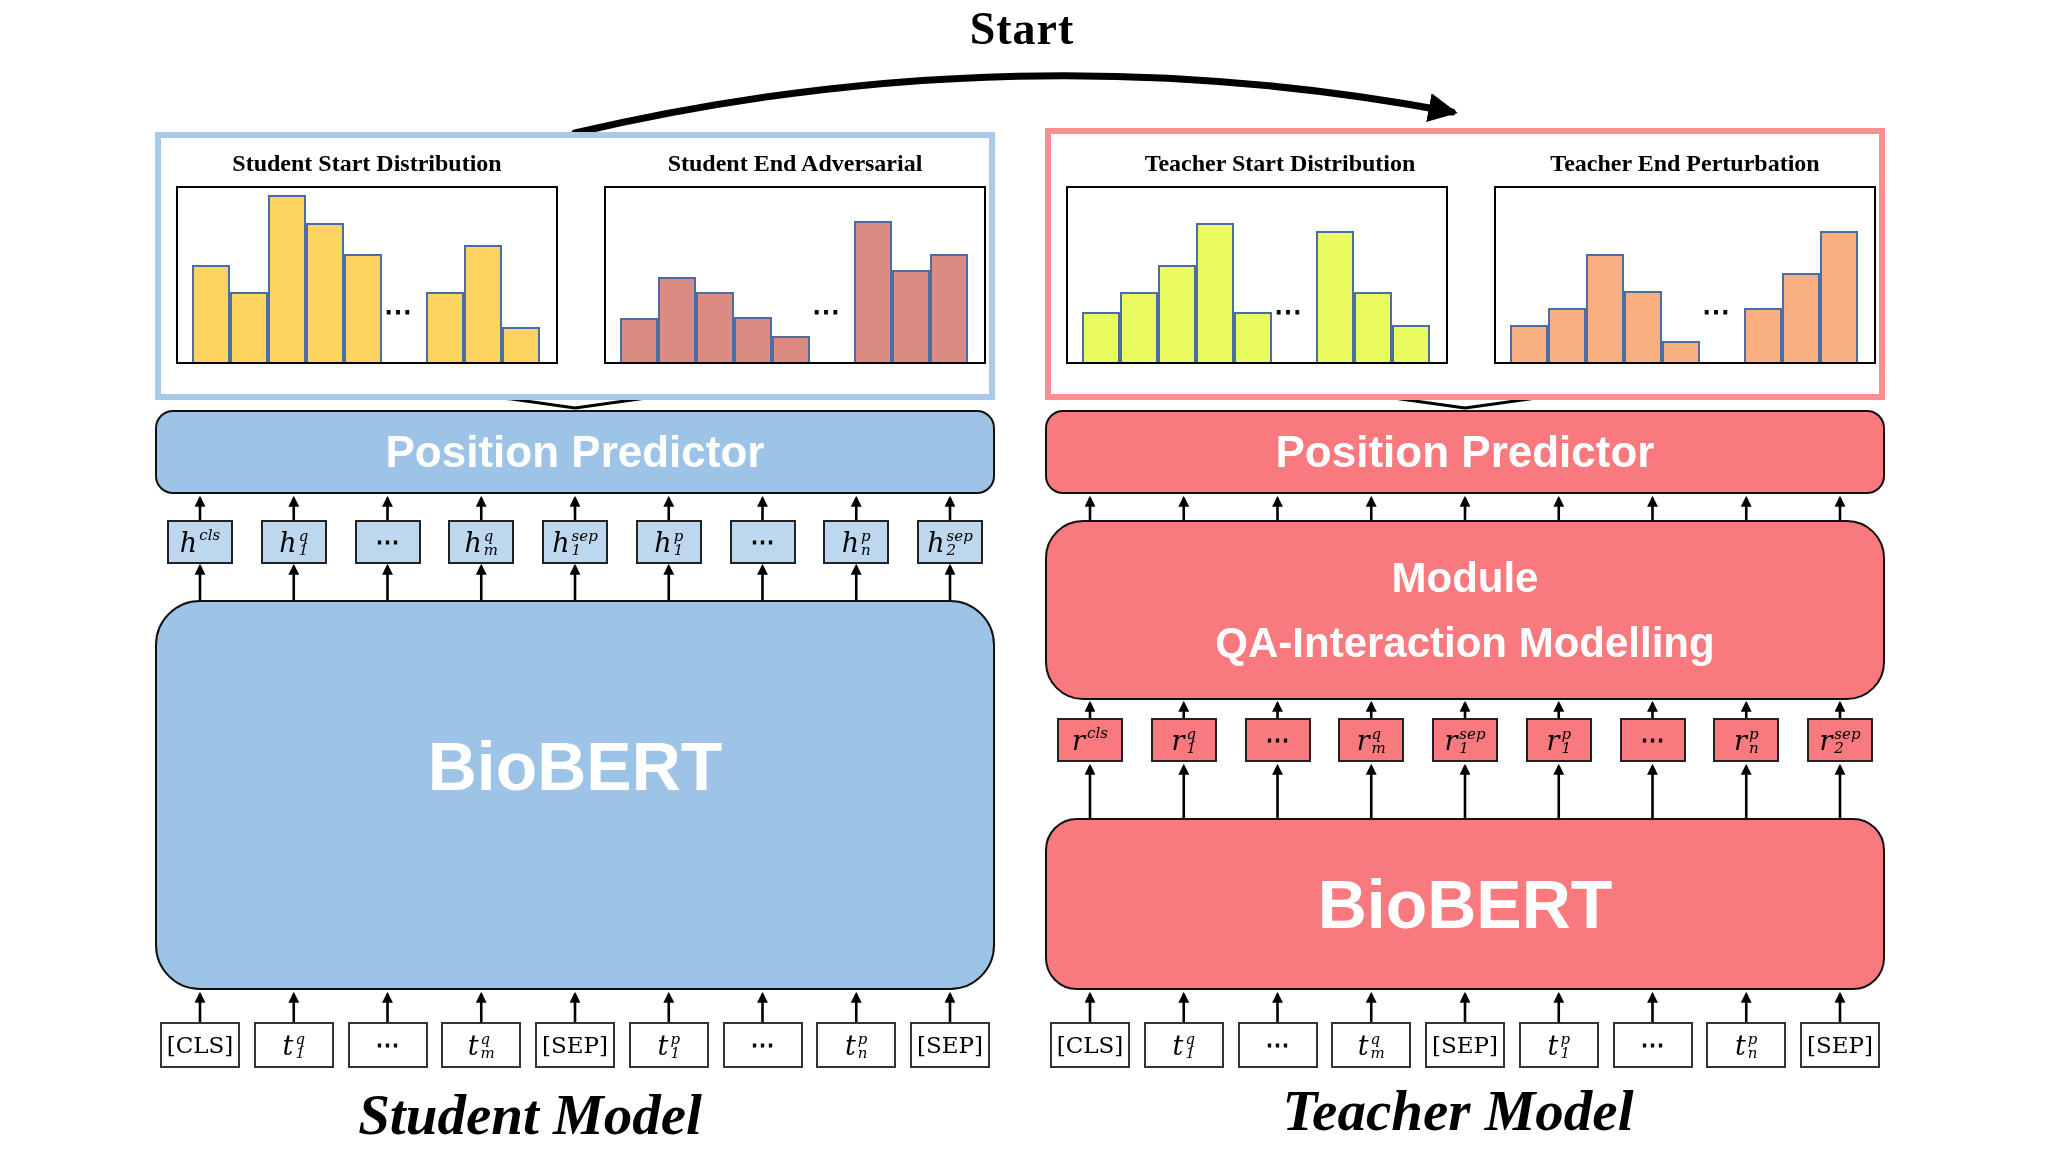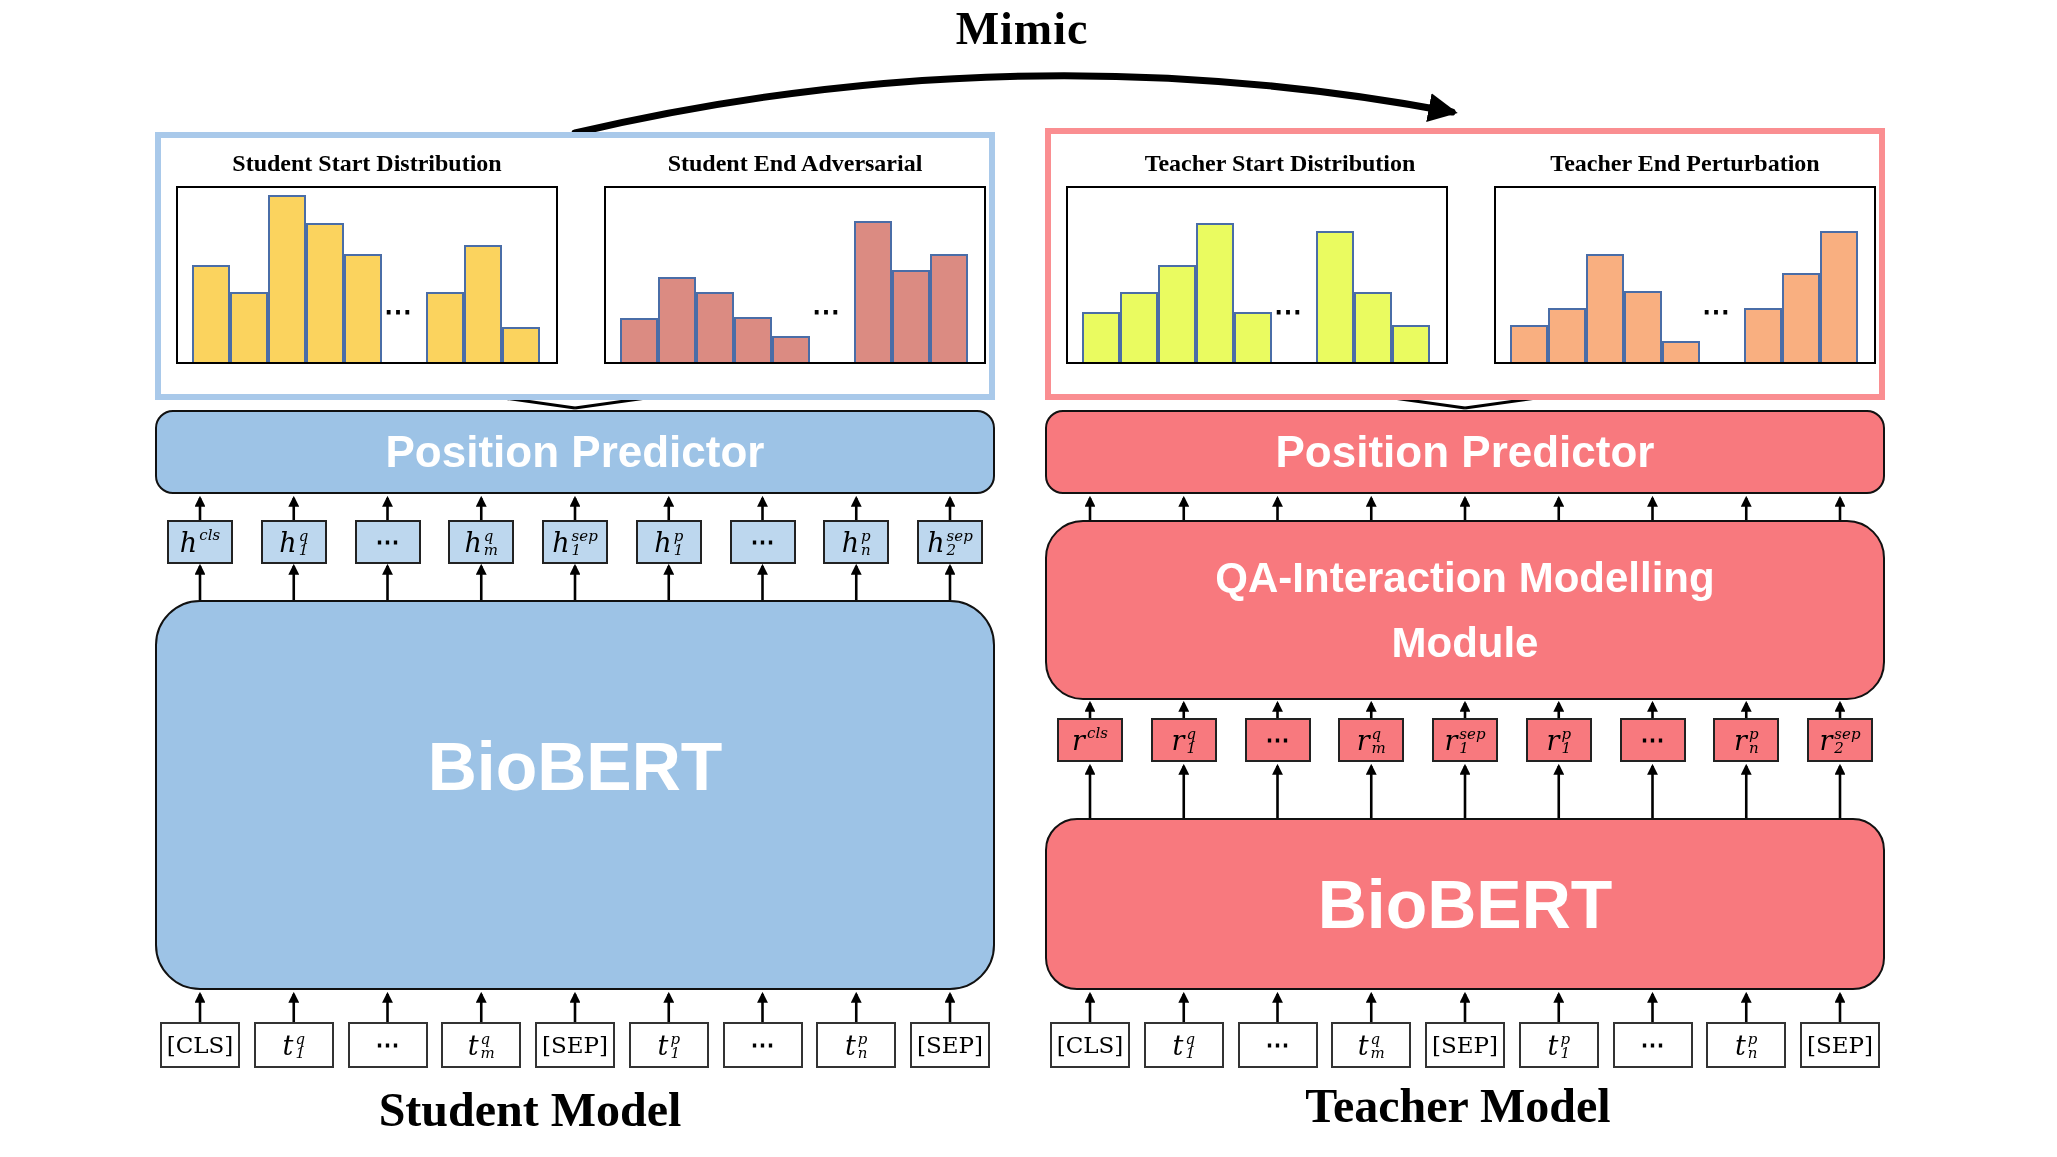--- a/index.html
+++ b/index.html
@@ -36,29 +36,29 @@
   .tok-blue{background:var(--token-blue);}
   .tok-red{background:var(--red-fill);}
   .tok-white{background:#ffffff;border-color:#333;}
   .tok .base{font-style:italic;font-size:27px;line-height:1;}
   .tok .plain{font-style:normal;font-size:23px;line-height:1;letter-spacing:0px;}
   .tok .dots{font-style:normal;font-weight:bold;font-size:24px;line-height:1;}
   .tok .stack{display:inline-flex;flex-direction:column;align-items:flex-start;
     font-size:15px;line-height:0.95;font-style:italic;margin-left:2px;transform:translateY(1px);}
   .tok .suponly{font-size:15px;font-style:italic;vertical-align:super;margin-left:2px;transform:translateY(-7px);display:inline-block;}
   
-  .model-label{font-size:48px;}
+  .model-label{font-size:57px;font-style:italic;}
   svg{position:absolute;left:0;top:0;pointer-events:none;}
 </style>
 </head>
 <body>
 
 <div id="canvas" style="--blue-fill: #9DC3E6; --token-blue: #BDD7EE; --frame-blue: #A9C9EA; --red-fill: #F8797E; --frame-red: #FA8E91; --bar-border: #4A6DA7;">
 
-  <div id="mimic" class="abs serif-bold center-x" style="left:1022px;top:2px;">Mimic</div>
+  <div id="mimic" class="abs serif-bold center-x" style="left:1022px;top:2px;">Start</div>
 
   <svg id="arrow-layer" width="2057" height="1157">
     <defs>
       <marker id="ah" viewBox="0 0 10 10" refX="8" refY="5" markerWidth="4.2" markerHeight="4.2" orient="auto-start-reverse">
         <path d="M0,0 L10,5 L0,10 z" fill="#000"></path>
       </marker>
     </defs>
     <path id="mimic-arc" d="M 575 133 Q 1015 30 1452 112" fill="none" stroke="#000" stroke-width="7" stroke-linecap="round" marker-end="url(#ah)"></path>
     <g id="gen-arrows" stroke="#000" stroke-width="2.6" fill="none">
         <line x1="200" y1="1022" x2="200" y2="994" marker-end="url(#ah)"></line>
@@ -290,22 +290,22 @@
         <div class="hist-dots" style="left: 220px; bottom: 34px;">⋯</div>
         <div class="bar" style="left: 248px; width: 38px; height: 54px; background: rgb(249, 175, 128); border-color: rgb(74, 109, 167);"></div>
         <div class="bar" style="left: 286px; width: 38px; height: 89px; background: rgb(249, 175, 128); border-color: rgb(74, 109, 167);"></div>
         <div class="bar" style="left: 324px; width: 38px; height: 131px; background: rgb(249, 175, 128); border-color: rgb(74, 109, 167);"></div>
       </div>
   </div>
 
   <div class="abs module mod-red" style="left:1045px;top:410px;width:840px;height:84px;border-radius:18px;font-size:44px;">Position Predictor</div>
 
   <div class="abs module mod-red" style="left:1045px;top:520px;width:840px;height:180px;border-radius:38px;font-size:42px;line-height:1.55;flex-direction:column;">
+    <div>Module</div>
     <div>QA-Interaction Modelling</div>
-    <div>Module</div>
   </div>
 
   <div class="abs" style="left:1045px;top:718px;width:840px;height:44px;">
       <div class="tok tok-red" style="left: 12px; top: 0px; width: 66px; height: 44px;">
         <span class="base">r</span>
         <span class="suponly">cls</span>
       </div>
       <div class="tok tok-red" style="left: 105.75px; top: 0px; width: 66px; height: 44px;">
         <span class="base">r</span>
         <span class="stack">

